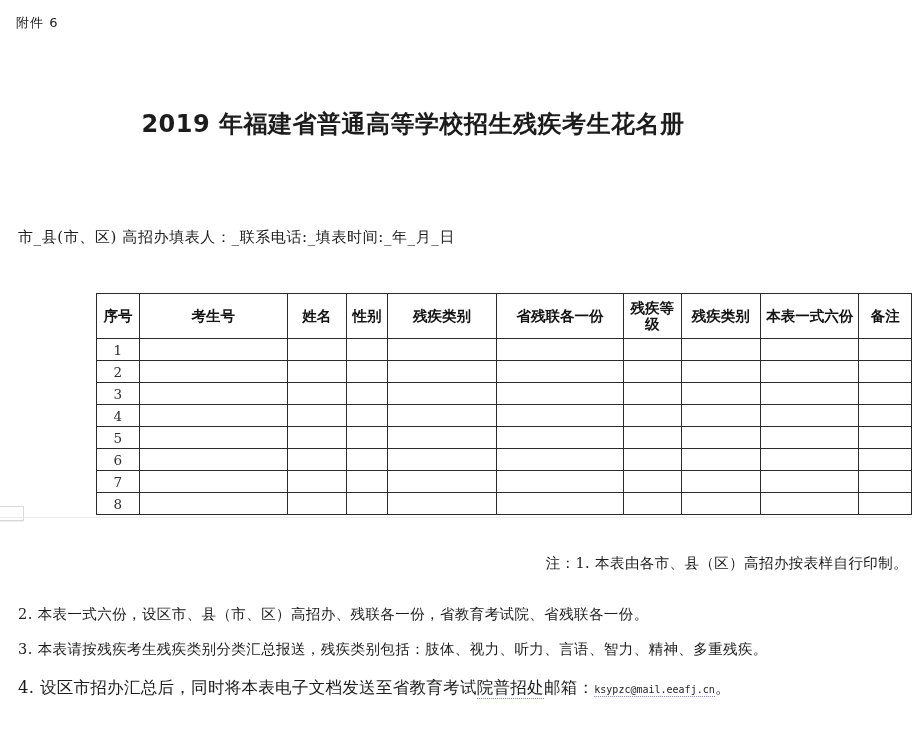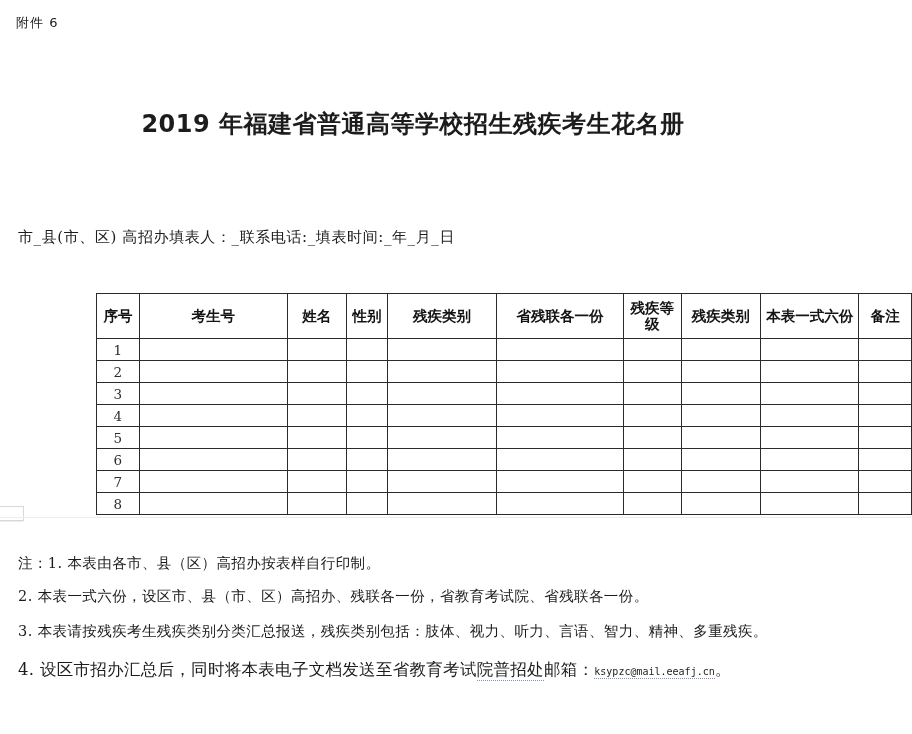--- a/index.html
+++ b/index.html
@@ -131,21 +131,21 @@
     top: 554px;
     width: 890px;
     font-family: "DejaVu Serif", "Liberation Serif", serif;
     color: #1c1c1c;
   }
   .note {
     font-size: 14.5px;
     letter-spacing: 0.4px;
     white-space: nowrap;
   }
-  .note-1 { margin-bottom: 14px; }
+  .note-1 { margin-bottom: 32px; text-align: right; }
   .note-2 { margin-bottom: 16px; }
   .note-3 { margin-bottom: 18px; }
   .note-4 {
     font-size: 16.5px;
     letter-spacing: 0.3px;
   }
   .note-4 .email-link {
     font-family: "DejaVu Sans Mono", "Liberation Mono", monospace;
     font-size: 10px;
     letter-spacing: 0;

